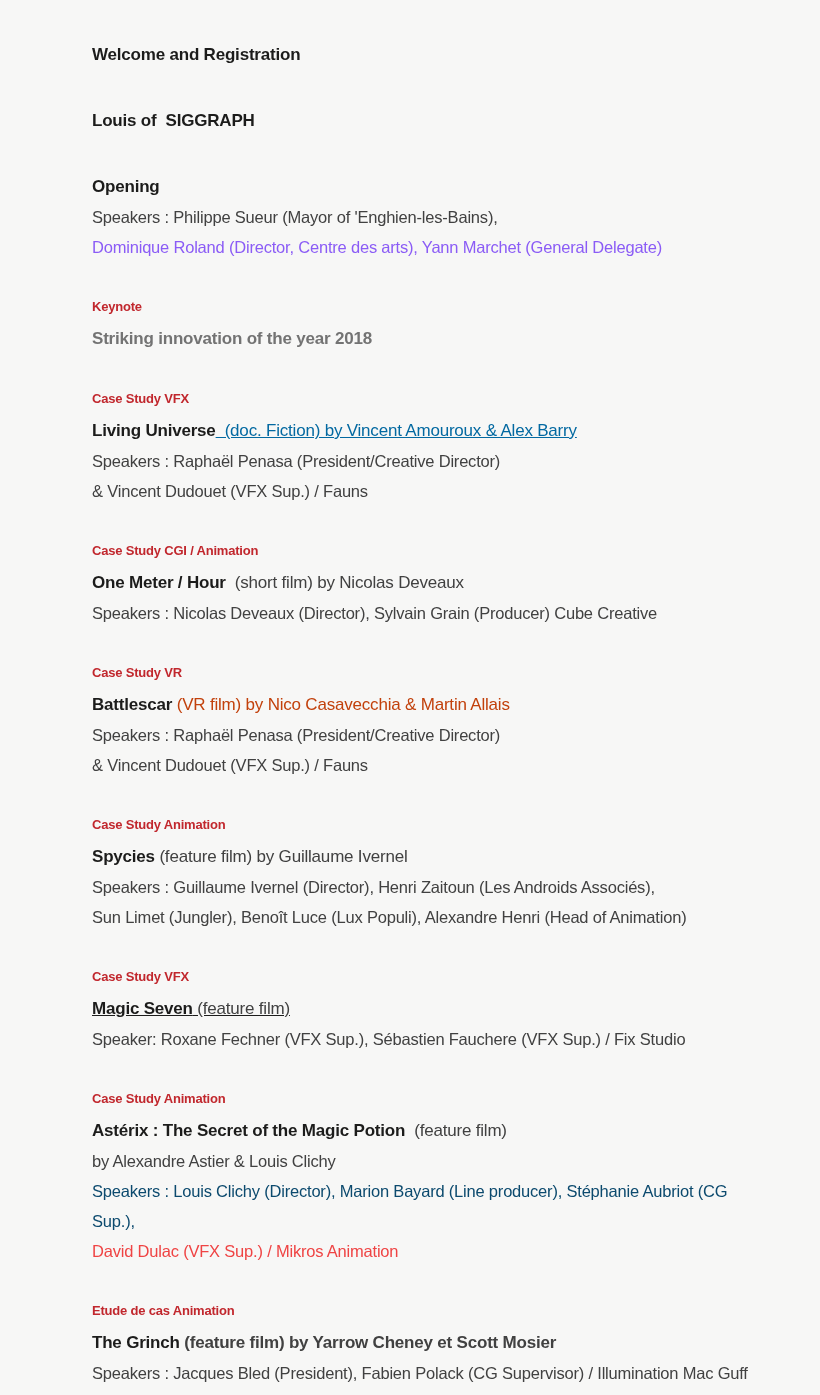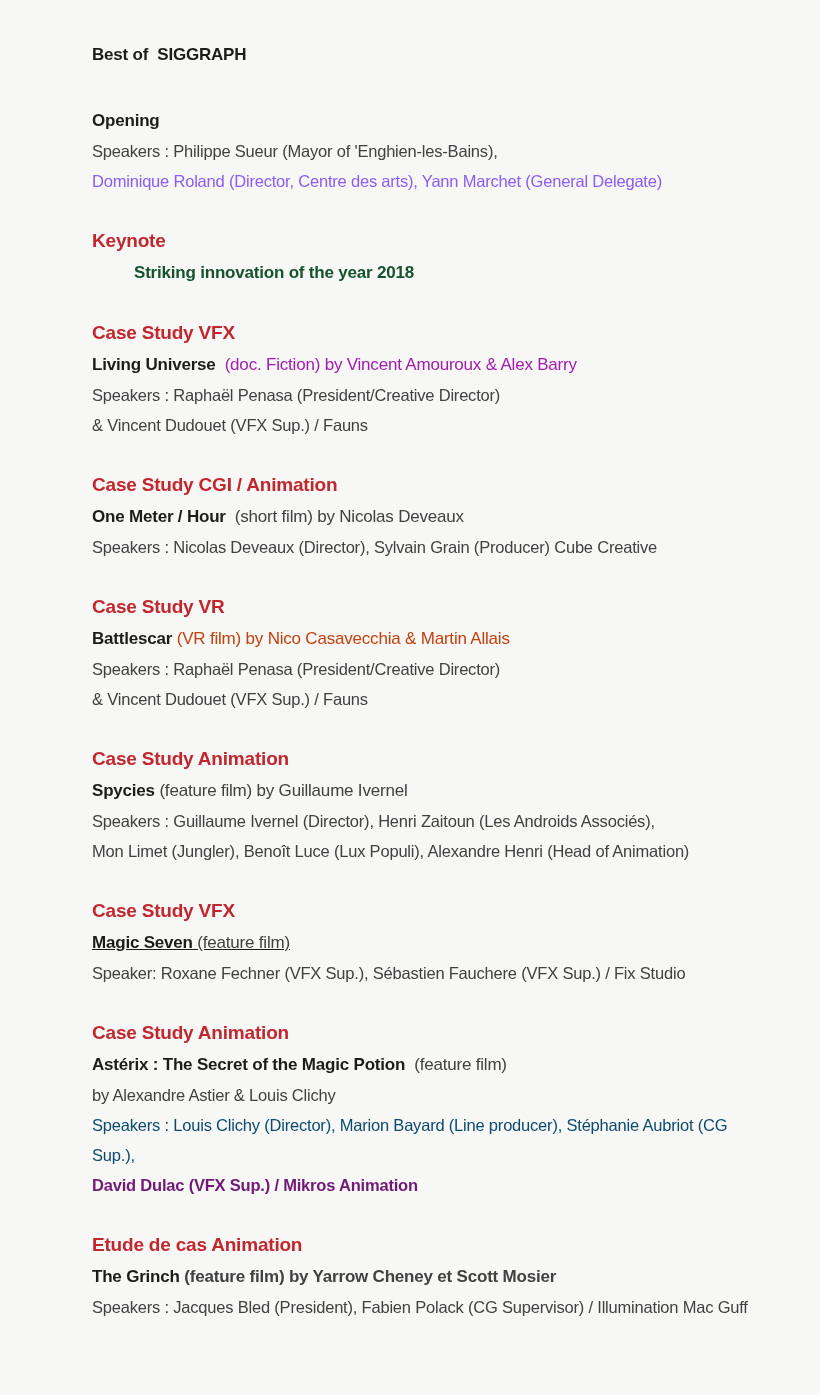--- a/index.html
+++ b/index.html
@@ -17,21 +17,21 @@
     box-sizing: border-box;
     padding: 40px 60px 0 92px;
   }
   .session {
     margin-bottom: 30px;
   }
   .session.title-only {
     margin-bottom: 36px;
   }
   .category {
-    font-size: 19px;
+    font-size: 13px;
     font-weight: 700;
     line-height: 30px;
     letter-spacing: -0.2px;
     margin-bottom: 2px;
     white-space: pre-wrap;
   }
   .title {
     font-size: 17px;
     font-weight: 700;
     line-height: 30px;
@@ -47,64 +47,67 @@
     line-height: 30px;
     letter-spacing: -0.2px;
     white-space: pre-wrap;
   }
 </style>
 </head>
 <body>
 
 <main class="page" style="background: rgb(247, 247, 246);">
     <section class="session title-only">
-      <div class="title" style="color: rgb(28, 28, 27);"><span>Best of  SIGGRAPH</span></div>
+      <div class="title" style="color: rgb(28, 28, 27);"><span>Welcome and Registration</span></div>
+    </section>
+    <section class="session title-only">
+      <div class="title" style="color: rgb(28, 28, 27);"><span>Louis of  SIGGRAPH</span></div>
     </section>
     <section class="session">
       <div class="title" style="color: rgb(28, 28, 27);"><span>Opening</span></div>
       <div class="detail-line" style="color: rgb(65, 65, 65);">Speakers : Philippe Sueur (Mayor of 'Enghien-les-Bains),</div>
       <div class="detail-line" style="color: #8b5cf6;">Dominique Roland (Director, Centre des arts), Yann Marchet (General Delegate)</div>
     </section>
     <section class="session">
       <div class="category" style="color: rgb(193, 39, 45);">Keynote</div>
-      <div class="title" style="color: #14532d; margin-left: 42px;"><span>Striking innovation of the year 2018</span></div>
+      <div class="title" style="color: #737373;"><span>Striking innovation of the year 2018</span></div>
     </section>
     <section class="session">
       <div class="category" style="color: rgb(193, 39, 45);">Case Study VFX</div>
-      <div class="title" style="color: rgb(28, 28, 27);"><span>Living Universe</span><span class="suffix" style="color: #a21caf;">  (doc. Fiction) by Vincent Amouroux &amp; Alex Barry</span></div>
+      <div class="title" style="color: rgb(28, 28, 27);"><span>Living Universe</span><span class="suffix" style="color: #0369a1; text-decoration: underline;">  (doc. Fiction) by Vincent Amouroux &amp; Alex Barry</span></div>
       <div class="detail-line" style="color: rgb(65, 65, 65);">Speakers : Raphaël Penasa (President/Creative Director)</div>
       <div class="detail-line" style="color: rgb(65, 65, 65);">&amp; Vincent Dudouet (VFX Sup.) / Fauns</div>
     </section>
     <section class="session">
       <div class="category" style="color: rgb(193, 39, 45);">Case Study CGI / Animation</div>
       <div class="title" style="color: rgb(28, 28, 27);"><span>One Meter / Hour</span><span class="suffix" style="color: rgb(65, 65, 65);">  (short film) by Nicolas Deveaux</span></div>
       <div class="detail-line" style="color: rgb(65, 65, 65);">Speakers : Nicolas Deveaux (Director), Sylvain Grain (Producer) Cube Creative</div>
     </section>
     <section class="session">
       <div class="category" style="color: rgb(193, 39, 45);">Case Study VR</div>
       <div class="title" style="color: rgb(28, 28, 27);"><span>Battlescar</span><span class="suffix" style="color: #c2410c;"> (VR film) by Nico Casavecchia &amp; Martin Allais</span></div>
       <div class="detail-line" style="color: rgb(65, 65, 65);">Speakers : Raphaël Penasa (President/Creative Director)</div>
       <div class="detail-line" style="color: rgb(65, 65, 65);">&amp; Vincent Dudouet (VFX Sup.) / Fauns</div>
     </section>
     <section class="session">
       <div class="category" style="color: rgb(193, 39, 45);">Case Study Animation</div>
       <div class="title" style="color: rgb(28, 28, 27);"><span>Spycies</span><span class="suffix" style="color: rgb(65, 65, 65);"> (feature film) by Guillaume Ivernel</span></div>
       <div class="detail-line" style="color: rgb(65, 65, 65);">Speakers : Guillaume Ivernel (Director), Henri Zaitoun (Les Androids Associés),</div>
-      <div class="detail-line" style="color: rgb(65, 65, 65);">Mon Limet (Jungler), Benoît Luce (Lux Populi), Alexandre Henri (Head of Animation)</div>
+      <div class="detail-line" style="color: rgb(65, 65, 65);">Sun Limet (Jungler), Benoît Luce (Lux Populi), Alexandre Henri (Head of Animation)</div>
     </section>
     <section class="session">
       <div class="category" style="color: rgb(193, 39, 45);">Case Study VFX</div>
       <div class="title" style="color: rgb(28, 28, 27); text-decoration: underline;"><span>Magic Seven</span><span class="suffix" style="color: rgb(65, 65, 65);"> (feature film)</span></div>
       <div class="detail-line" style="color: rgb(65, 65, 65);">Speaker: Roxane Fechner (VFX Sup.), Sébastien Fauchere (VFX Sup.) / Fix Studio</div>
     </section>
     <section class="session">
       <div class="category" style="color: rgb(193, 39, 45);">Case Study Animation</div>
       <div class="title" style="color: rgb(28, 28, 27);"><span>Astérix : The Secret of the Magic Potion</span><span class="suffix" style="color: rgb(65, 65, 65);">  (feature film)</span></div>
       <div class="detail-line" style="color: rgb(65, 65, 65);">by Alexandre Astier &amp; Louis Clichy</div>
       <div class="detail-line" style="color: #0c4a6e;">Speakers : Louis Clichy (Director), Marion Bayard (Line producer), Stéphanie Aubriot (CG Sup.),</div>
-      <div class="detail-line" style="color: #701a75; font-weight: bold;">David Dulac (VFX Sup.) / Mikros Animation</div>
+      <div class="detail-line" style="color: #ef4444;">David Dulac (VFX Sup.) / Mikros Animation</div>
     </section>
     <section class="session">
       <div class="category" style="color: rgb(193, 39, 45);">Etude de cas Animation</div>
       <div class="title" style="color: rgb(28, 28, 27);"><span>The Grinch</span><span class="suffix" style="color: rgb(65, 65, 65); font-weight: bold;"> (feature film) by Yarrow Cheney et Scott Mosier</span></div>
       <div class="detail-line" style="color: rgb(65, 65, 65);">Speakers : Jacques Bled (President), Fabien Polack (CG Supervisor) / Illumination Mac Guff</div>
     </section>
   </main>
 
 </body></html>

